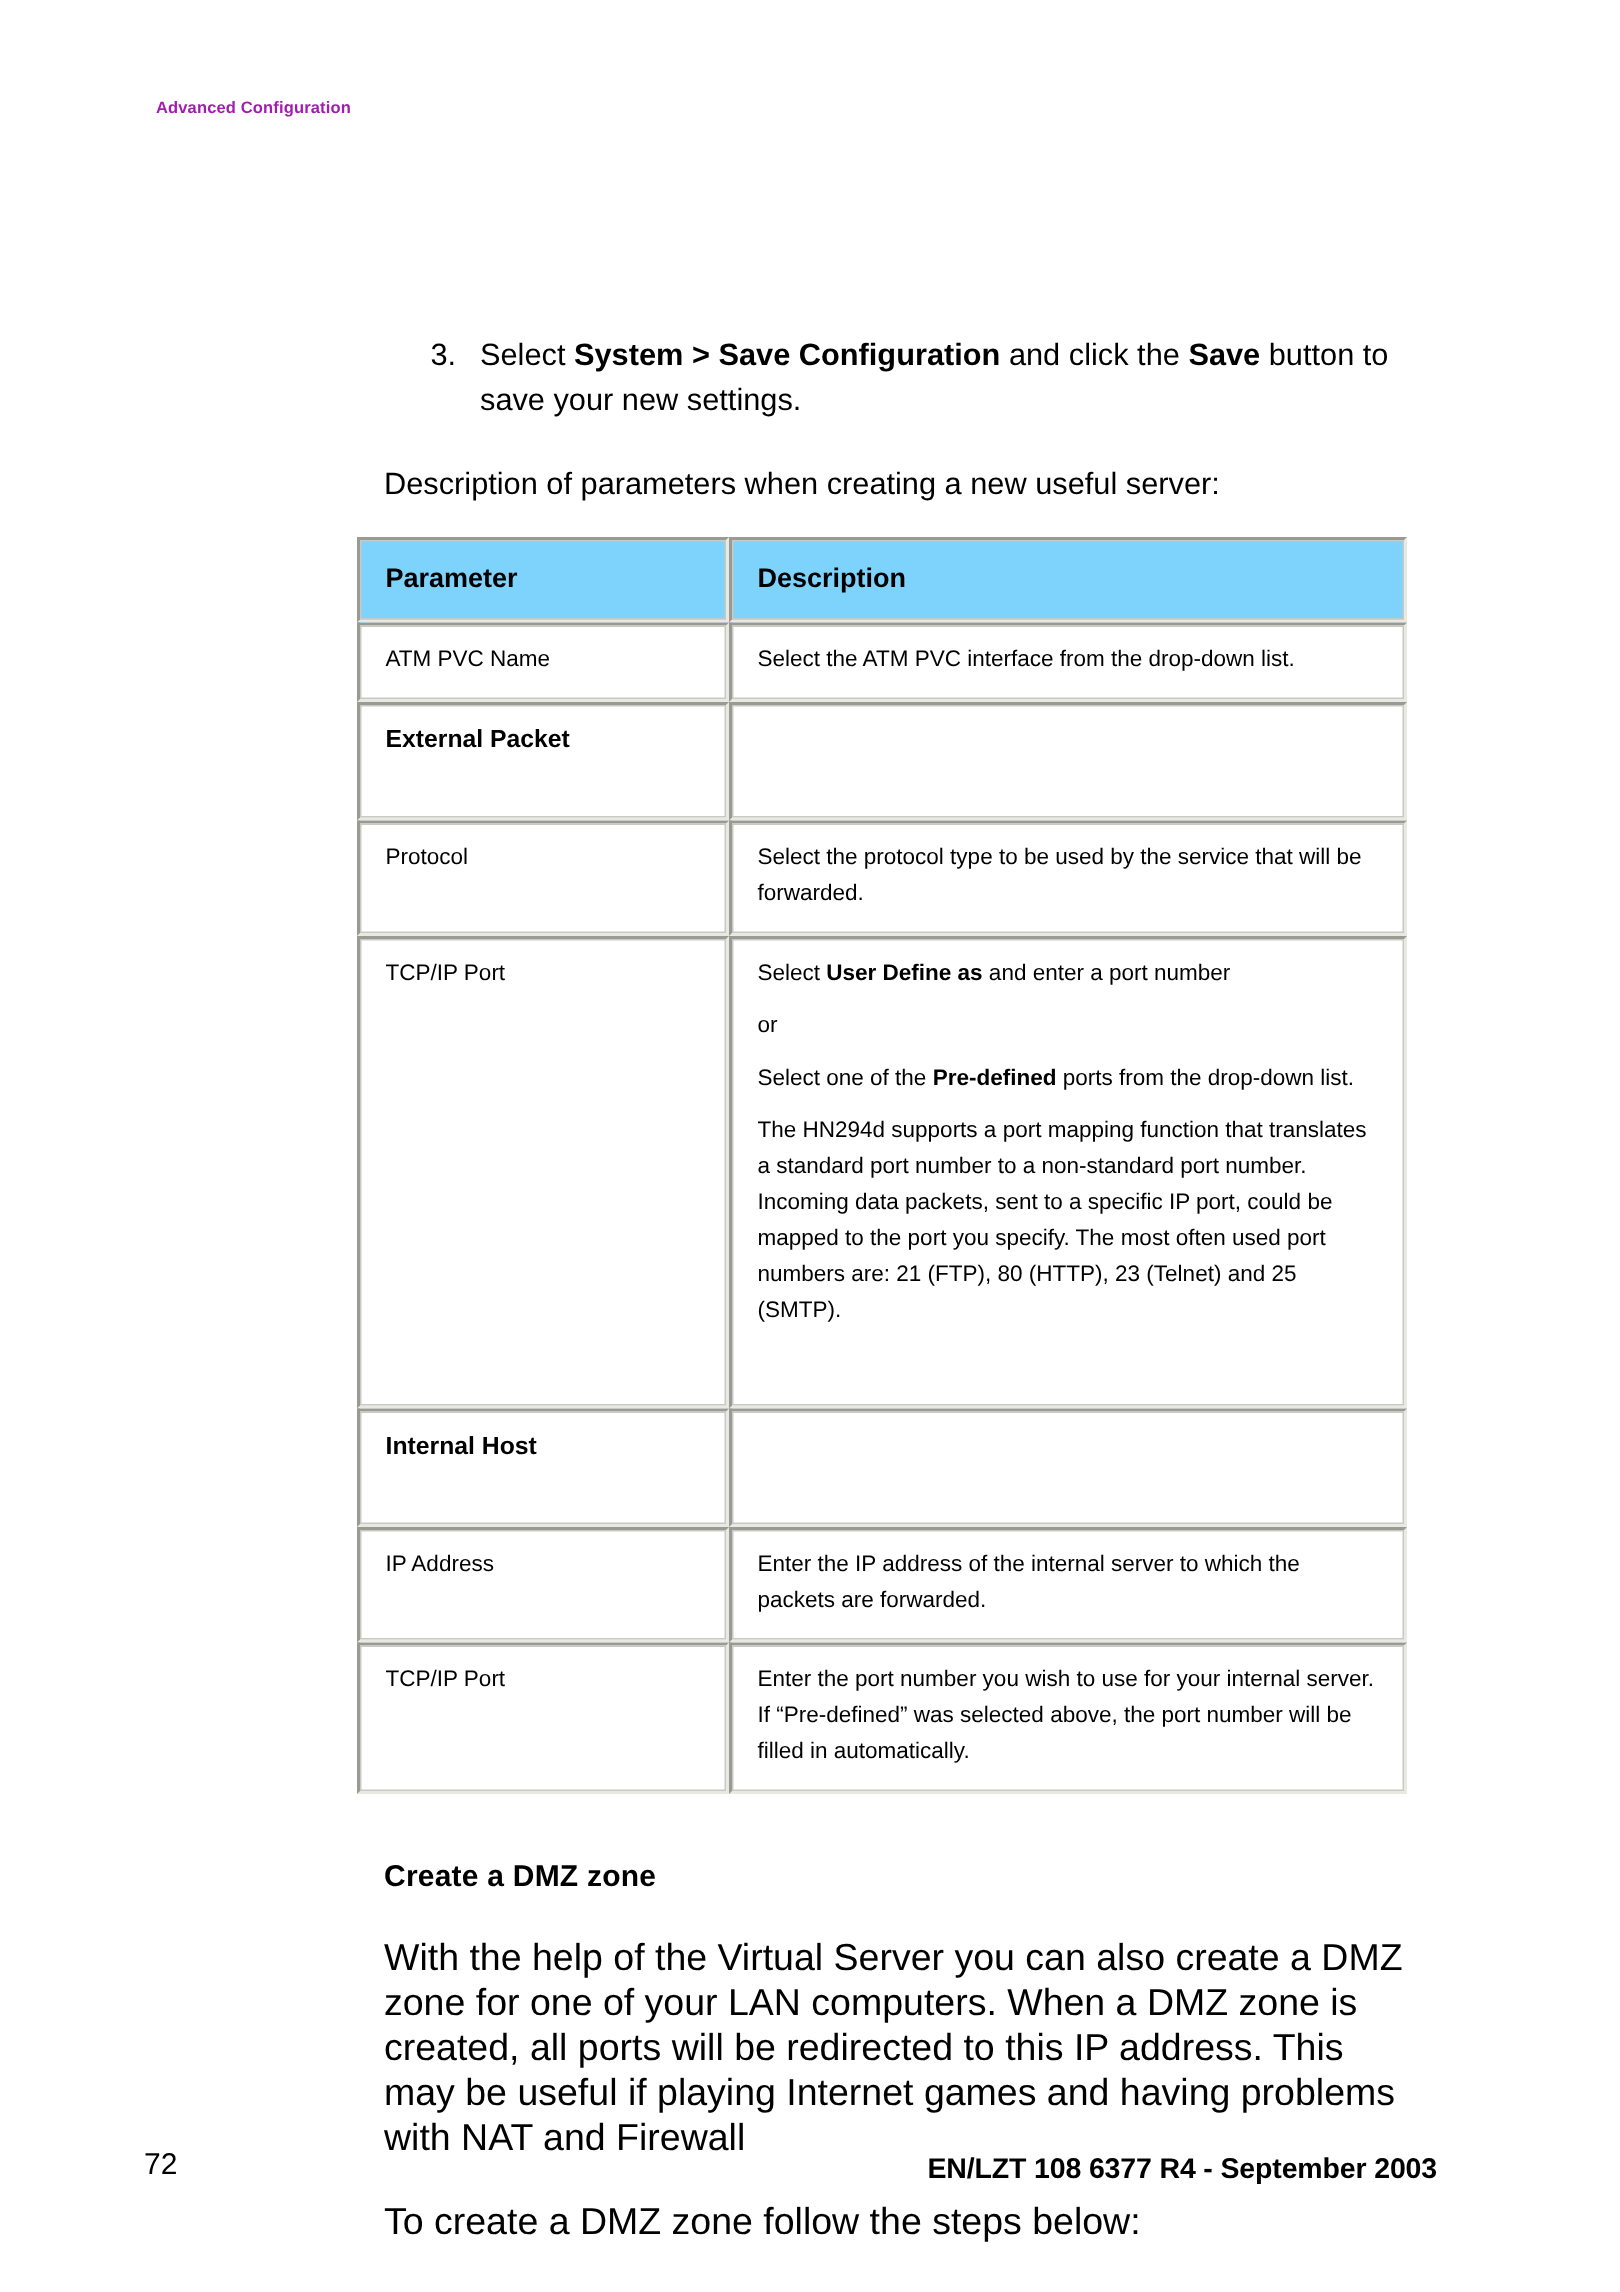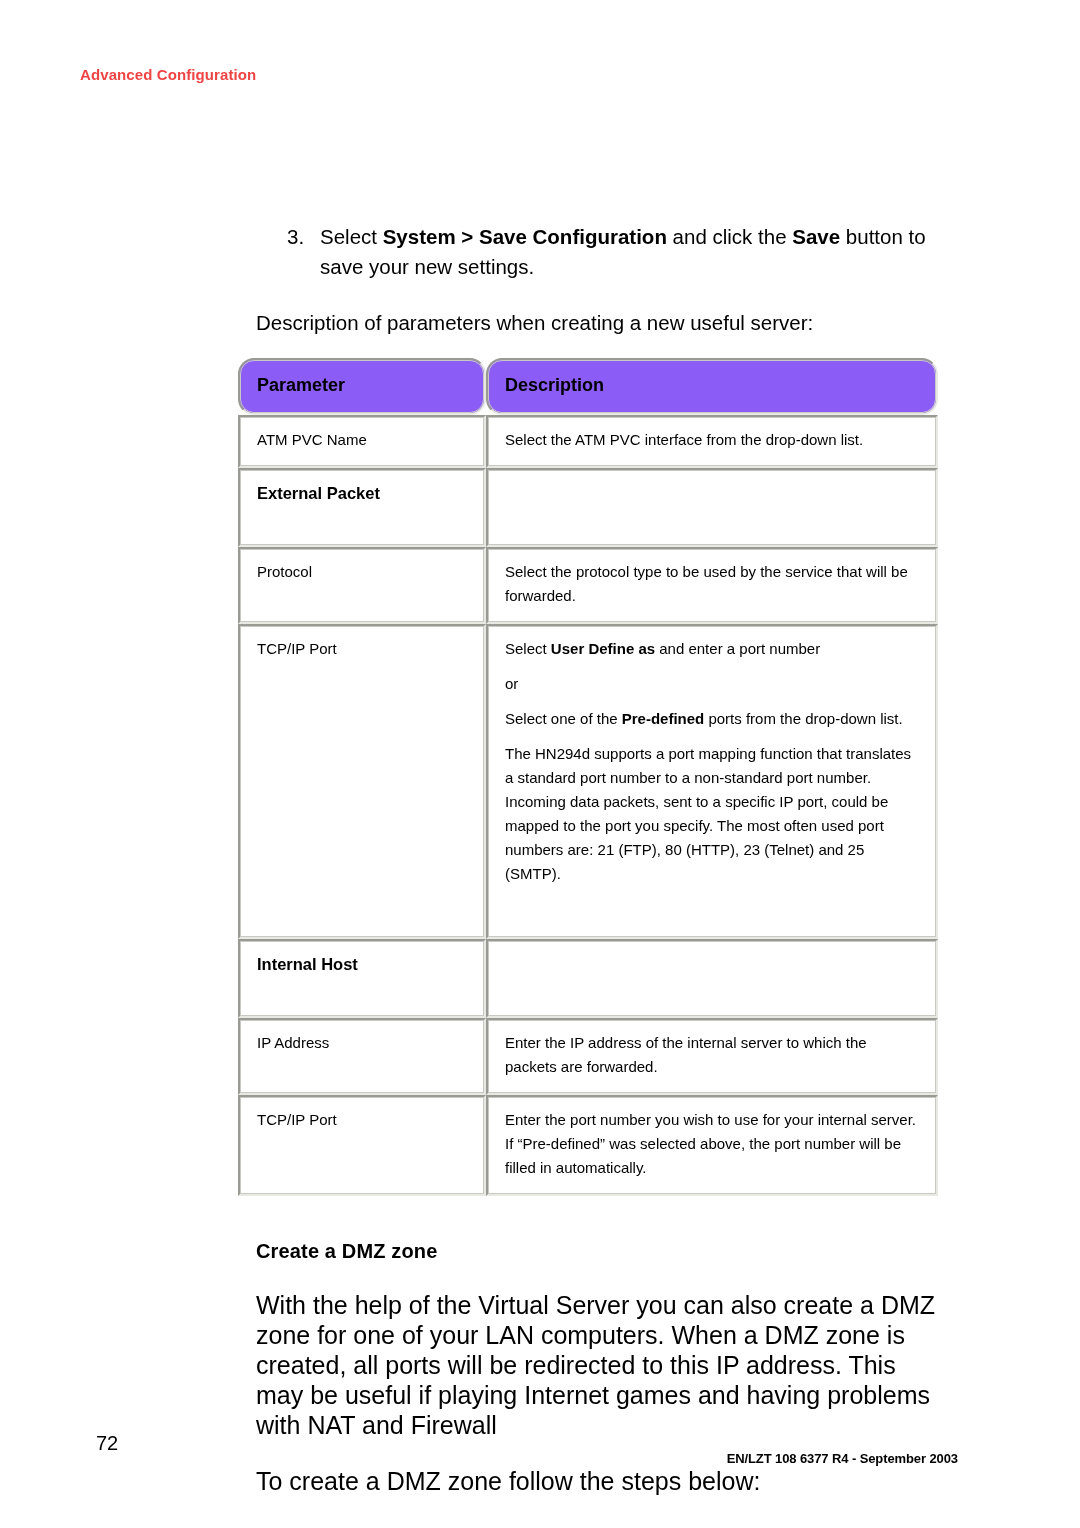--- a/index.html
+++ b/index.html
@@ -17,26 +17,26 @@
   }
 
   .page {
     position: absolute;
     inset: 0;
   }
 
   
   .running-header {
     position: absolute;
-    left: 80px;
+    left: 104px;
     top: 66px;
-    font-size: 15px;
+    font-size: 11px;
     font-weight: bold;
     letter-spacing: 0.1px;
-    color: #ef4444;
+    color: #a21caf;
   }
 
   
   .content {
     position: absolute;
     left: 256px;
     top: 222px;
     width: 690px;
   }
 
@@ -78,26 +78,25 @@
     vertical-align: top;
     padding: 11px 14px 14px 17px;
     font-size: 15px;
     line-height: 24px;
     background: #ffffff;
   }
   .param-table .col-param { width: 248px; }
   .param-table .col-desc  { width: 452px; }
 
   .param-table tr.head td {
-    background: #8b5cf6;
+    background: #7dd3fc;
     font-weight: bold;
     font-size: 18px;
     padding-top: 13px;
     padding-bottom: 16px;
-    border-radius: 16px;
   }
   .param-table td.section {
     font-weight: bold;
     font-size: 16.5px;
   }
   .param-table td b { font-weight: bold; }
   .cell-p { margin: 0; }
   .cell-p + .cell-p { margin-top: 11px; }
   .cell-tall { height: 286px; }
   .cell-mid  { height: 50px; }
@@ -127,24 +126,23 @@
   .footer .page-num {
     position: absolute;
     left: 96px;
     top: 0;
     font-size: 20px;
   }
   .footer .doc-id {
     position: absolute;
     right: 122px;
     top: 4px;
-    font-size: 13px;
+    font-size: 19px;
     font-weight: bold;
     letter-spacing: -0.1px;
-    margin-top: 15px;
   }
 </style>
 </head>
 <body>
 
 <div class="page">
 
   <div class="running-header">Advanced Configuration</div>
 
   <div class="content">

